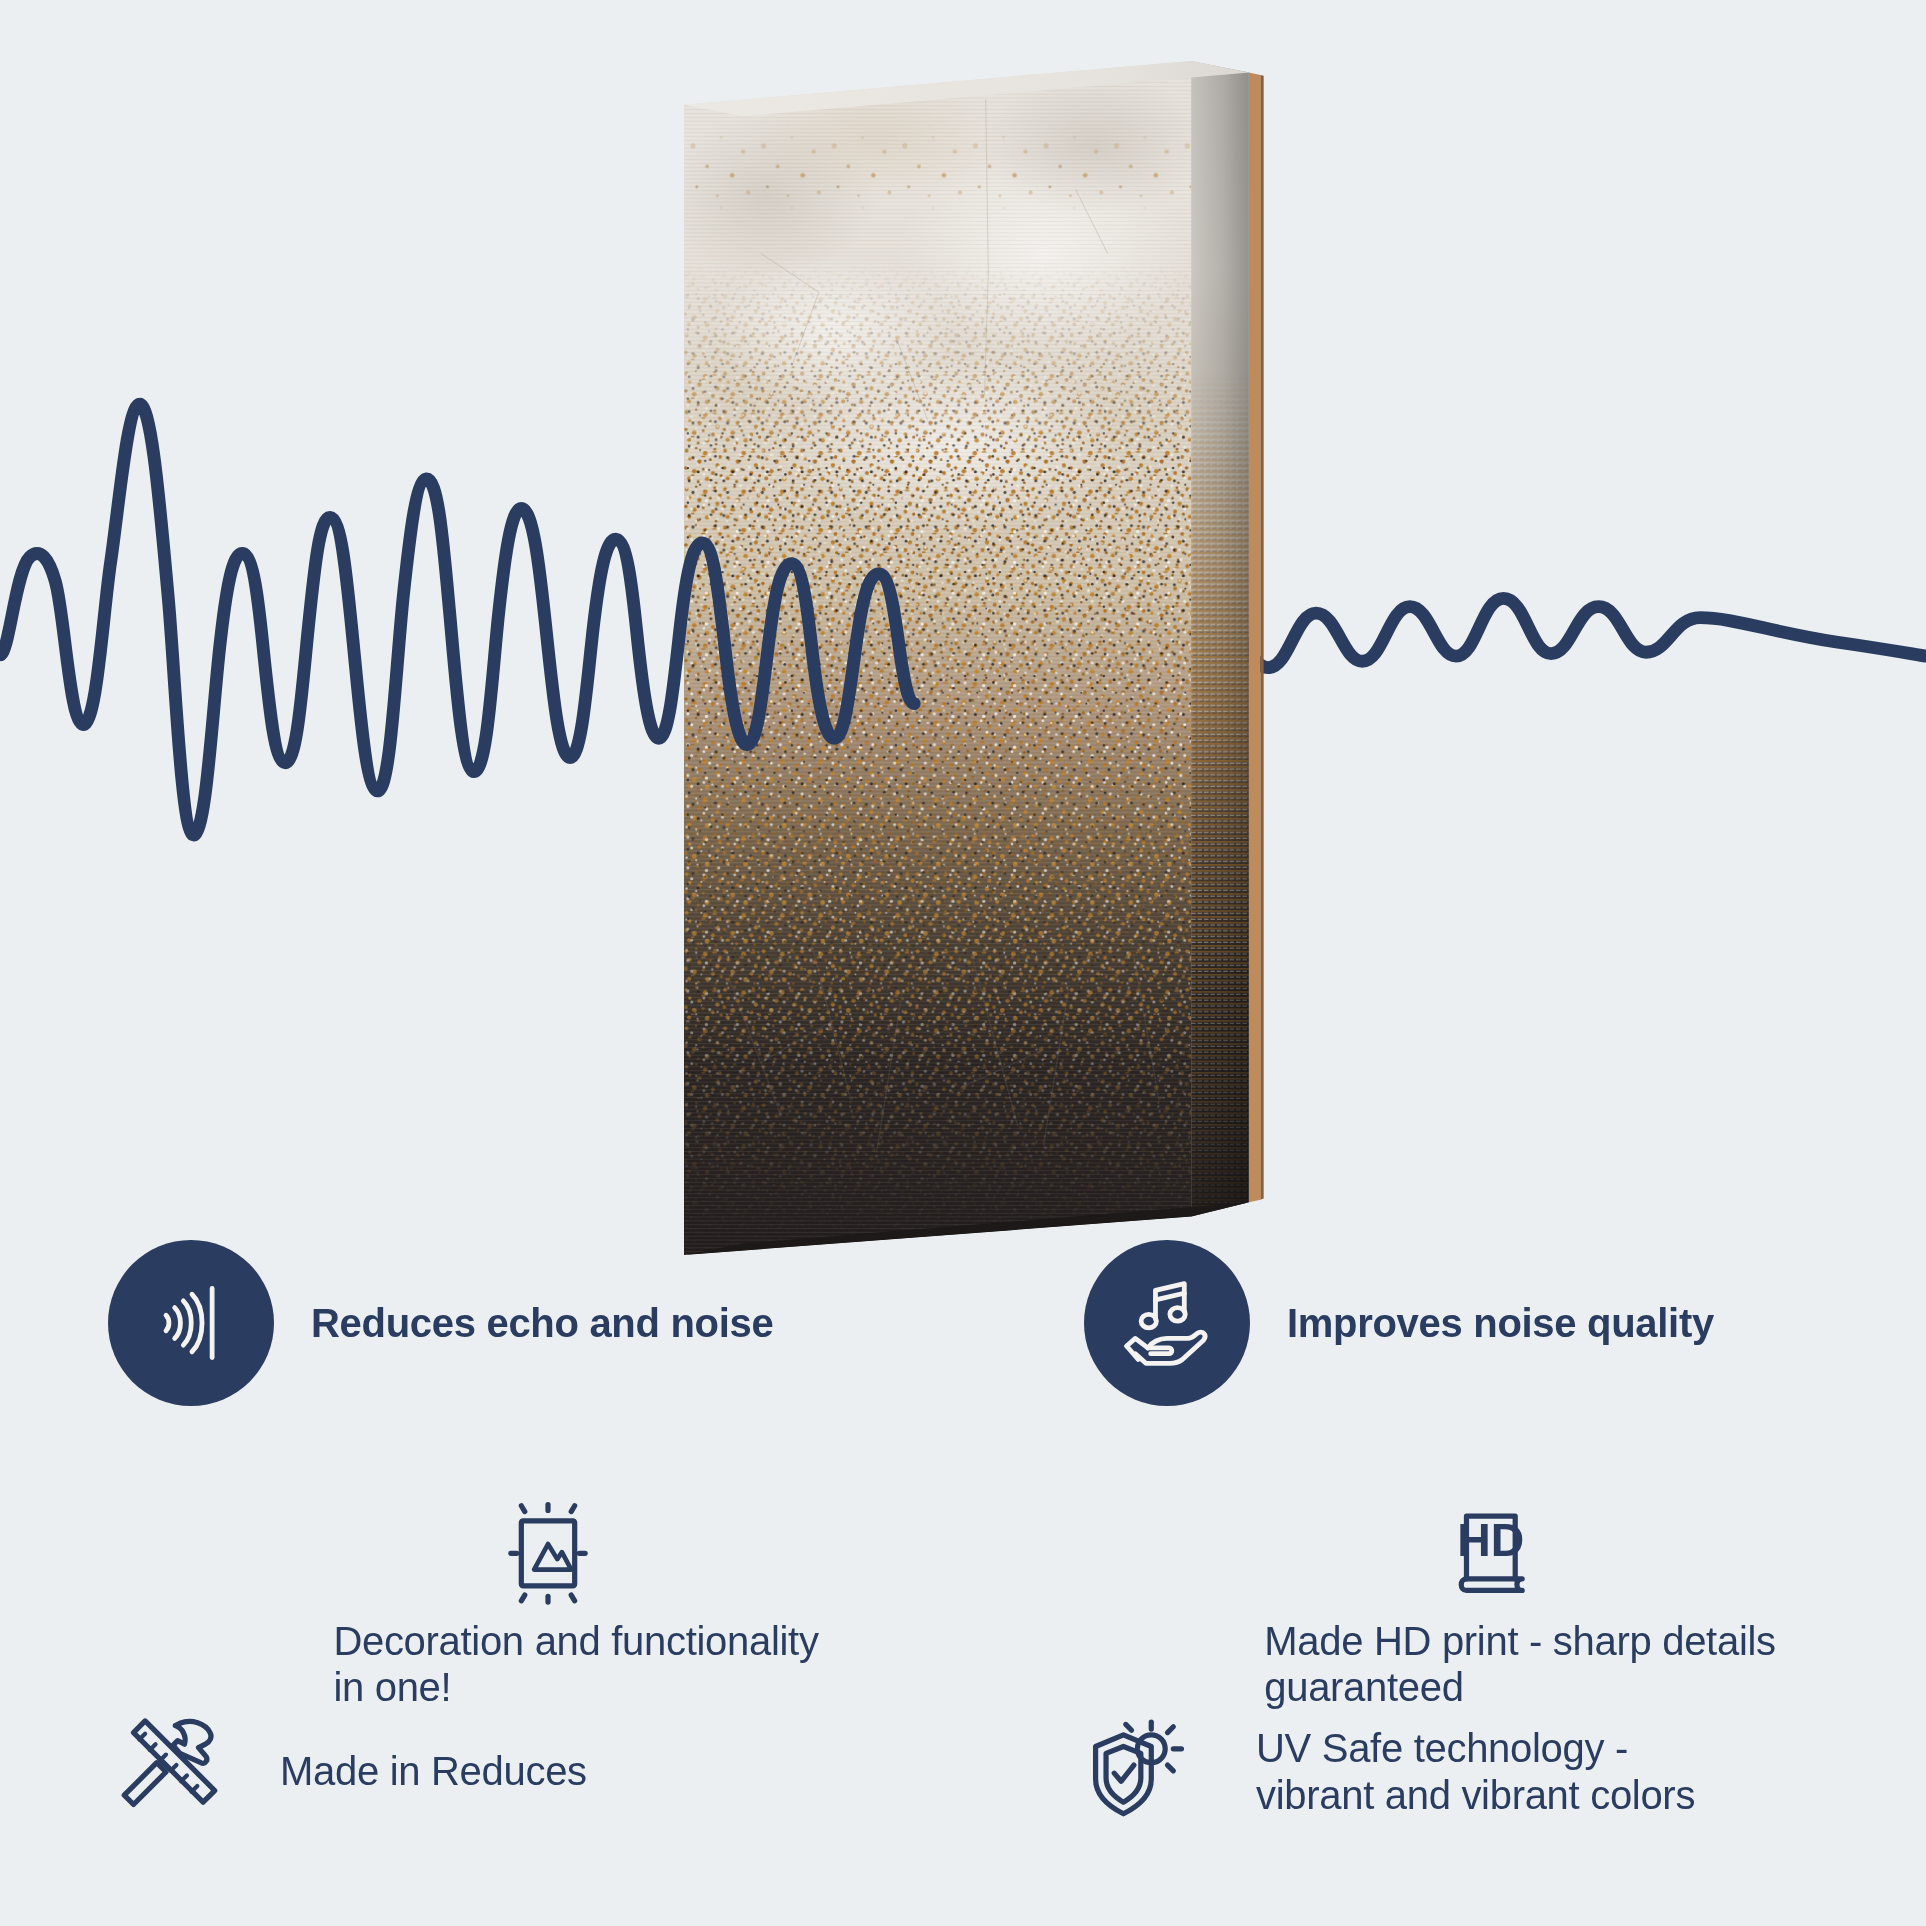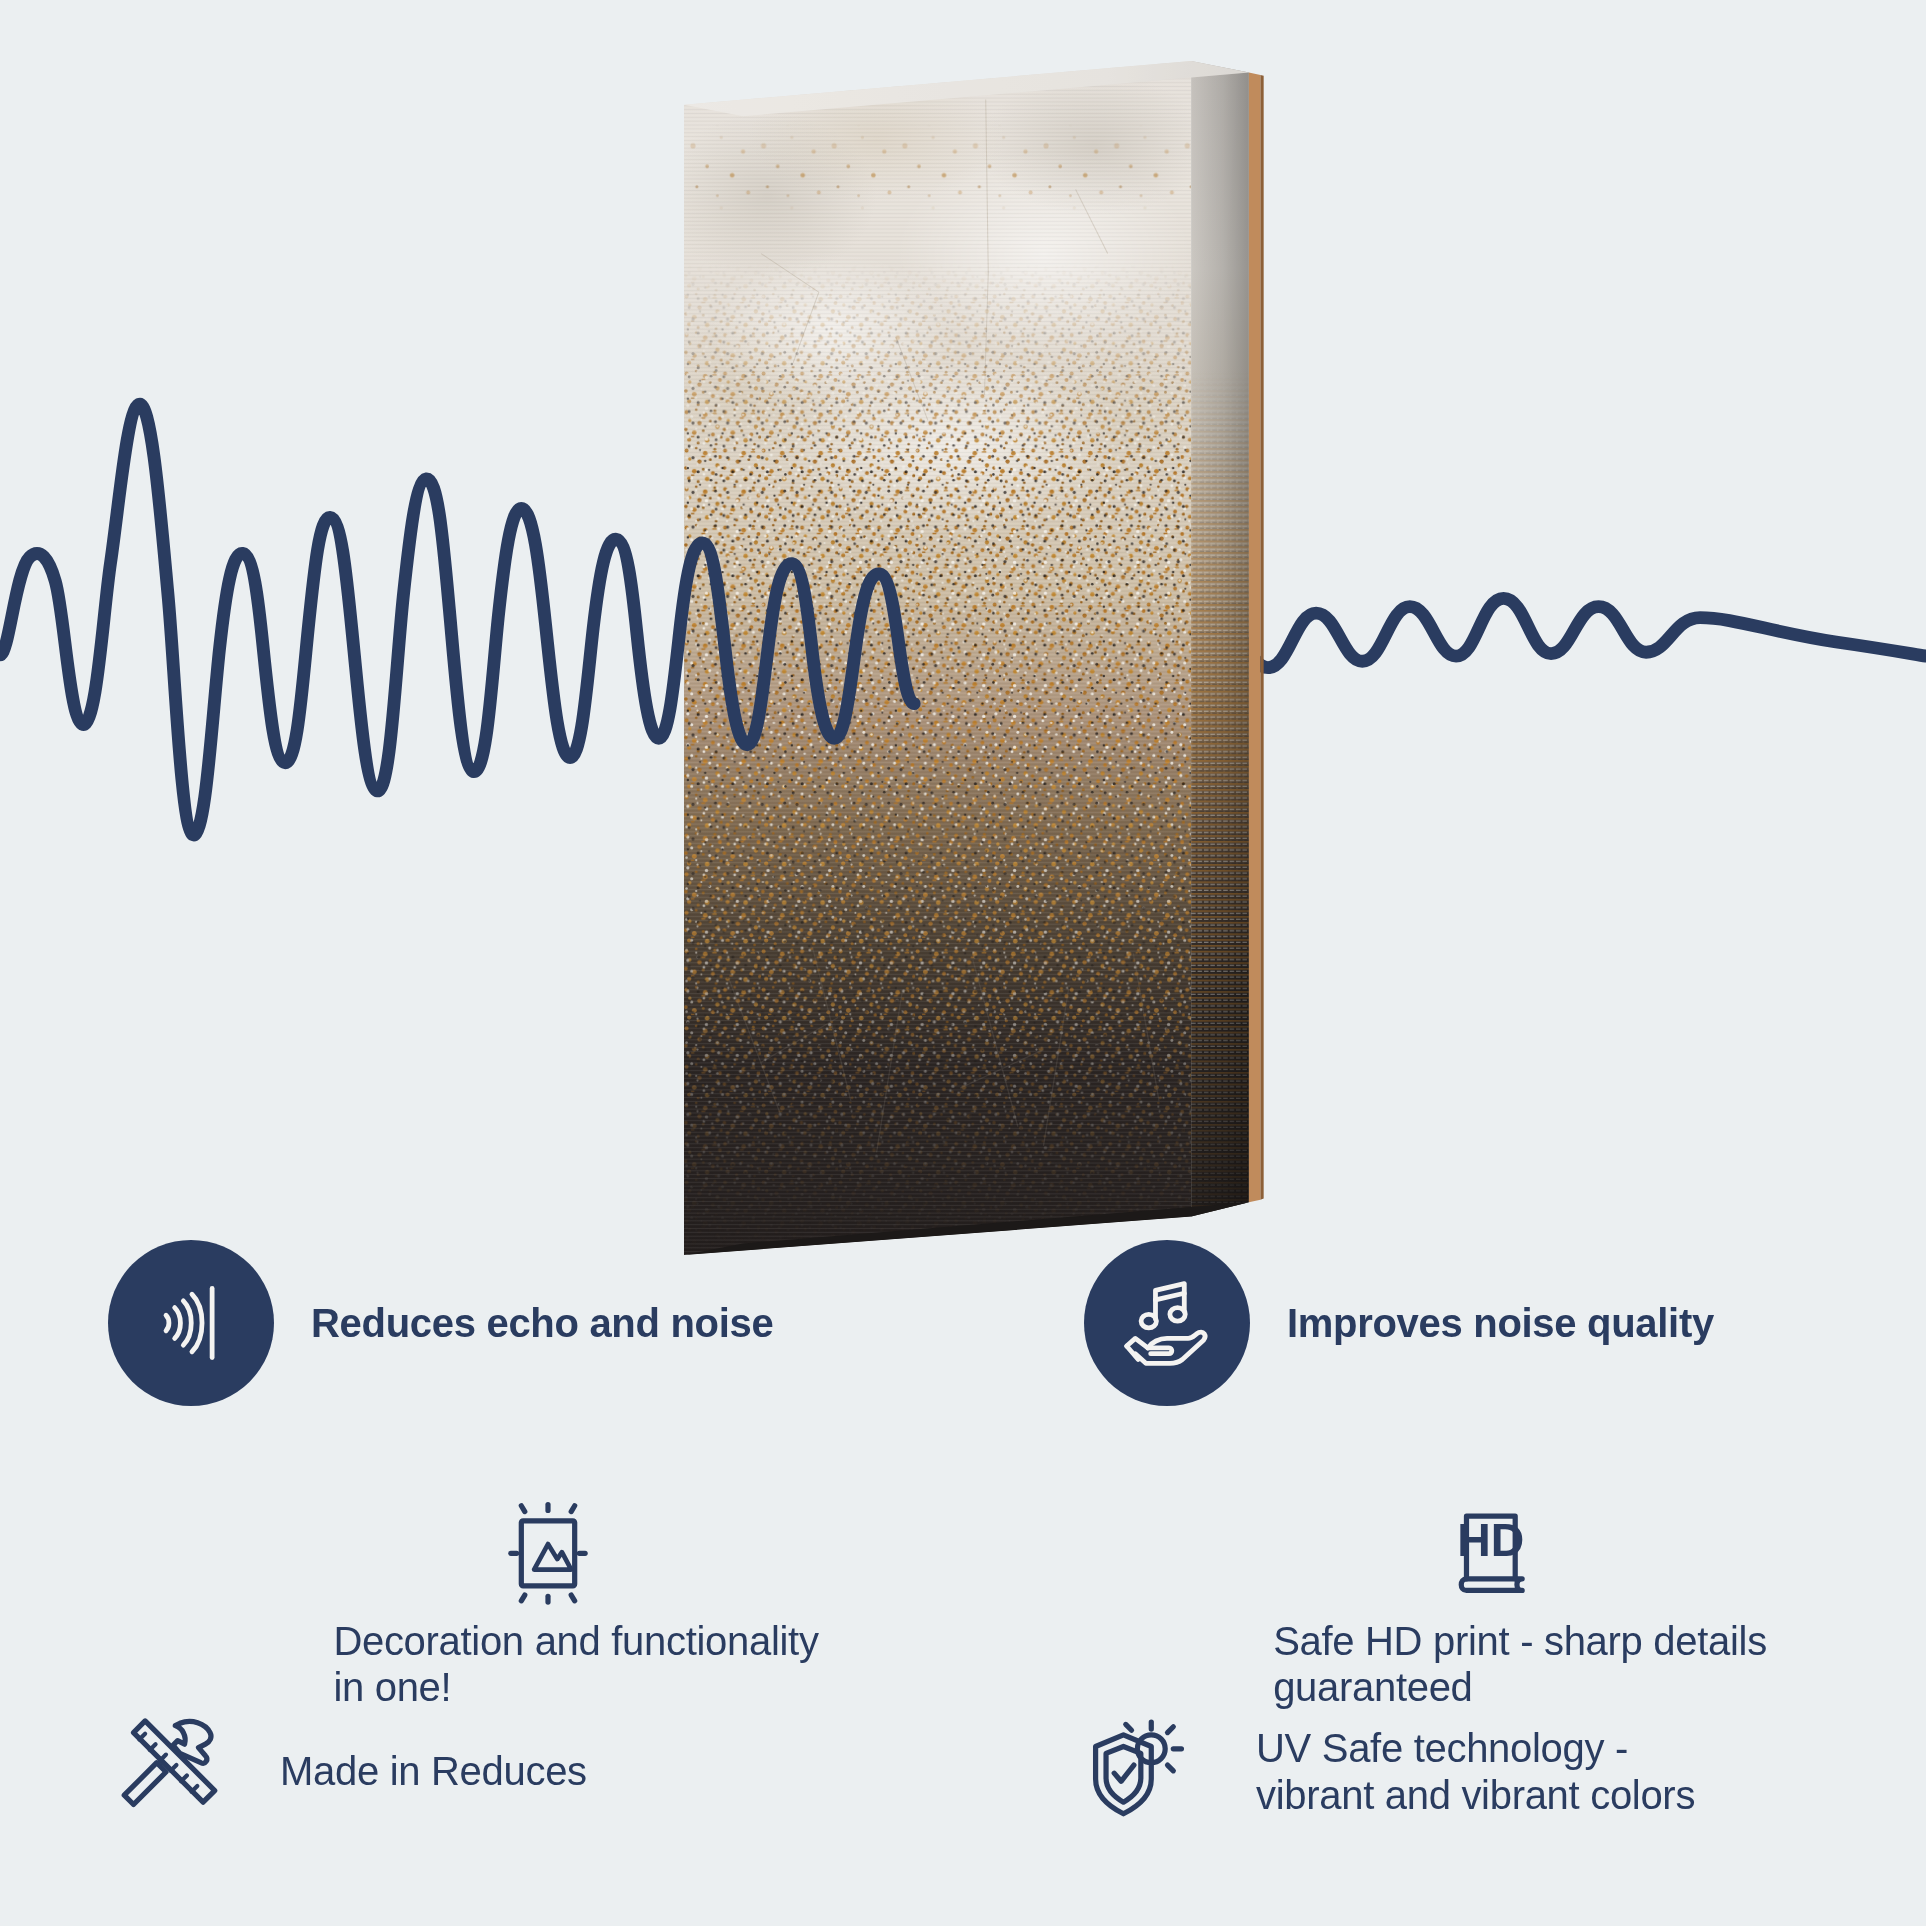--- a/index.html
+++ b/index.html
@@ -400,21 +400,21 @@
     </div>
 
     <div class="frow col-r r2">
       <div class="plainicon">
         <svg viewBox="0 0 100 100" fill="none" stroke="#2a3c60" stroke-width="4.5" stroke-linecap="round" stroke-linejoin="round">
           <path d="M28,20 L70,20 L70,74 L28,74 Z"></path>
           <path d="M28,74 C22,74 22,84 28,84 L76,84 C70,84 70,74 76,74 L70,74"></path>
           <text class="hd-label" x="49" y="54" text-anchor="middle" stroke="none">HD</text>
         </svg>
       </div>
-      <div class="ftext">Safe HD print - sharp details
+      <div class="ftext">Made HD print - sharp details
 guaranteed</div>
     </div>
 
     <div class="frow col-l r3">
       <div class="plainicon">
         <svg viewBox="0 0 100 100" fill="none" stroke="#2a3c60" stroke-width="4.5" stroke-linecap="round" stroke-linejoin="round">
 
           <path d="M22,16 L32,6 L92,66 L82,76 Z"></path>
           <g stroke-width="3.6">
             <line x1="32" y1="17" x2="27" y2="22"></line>

